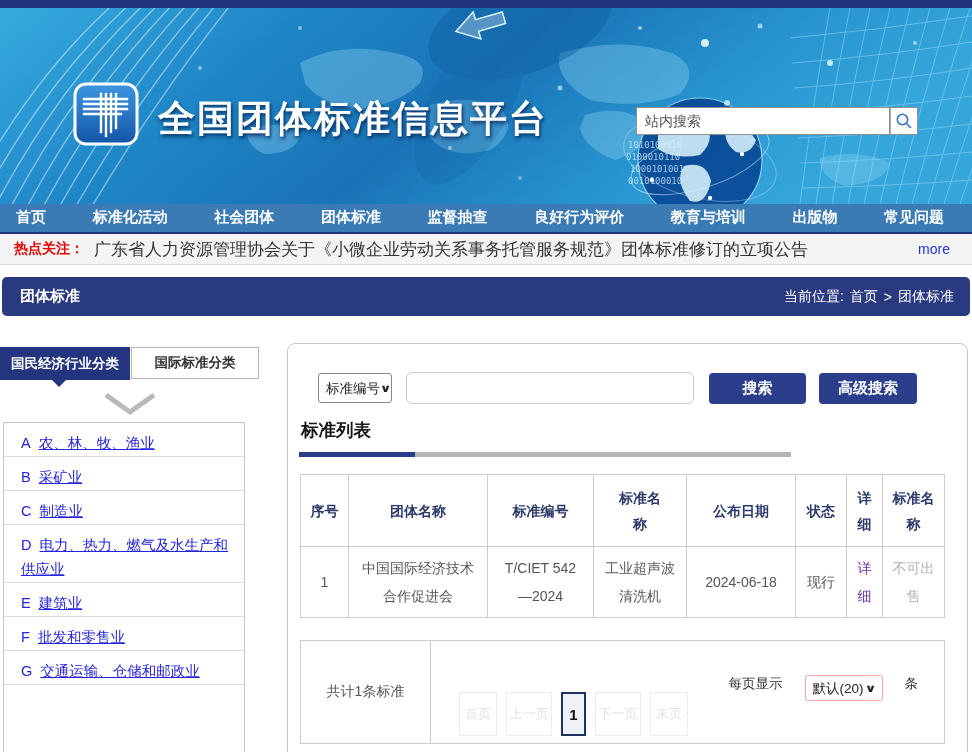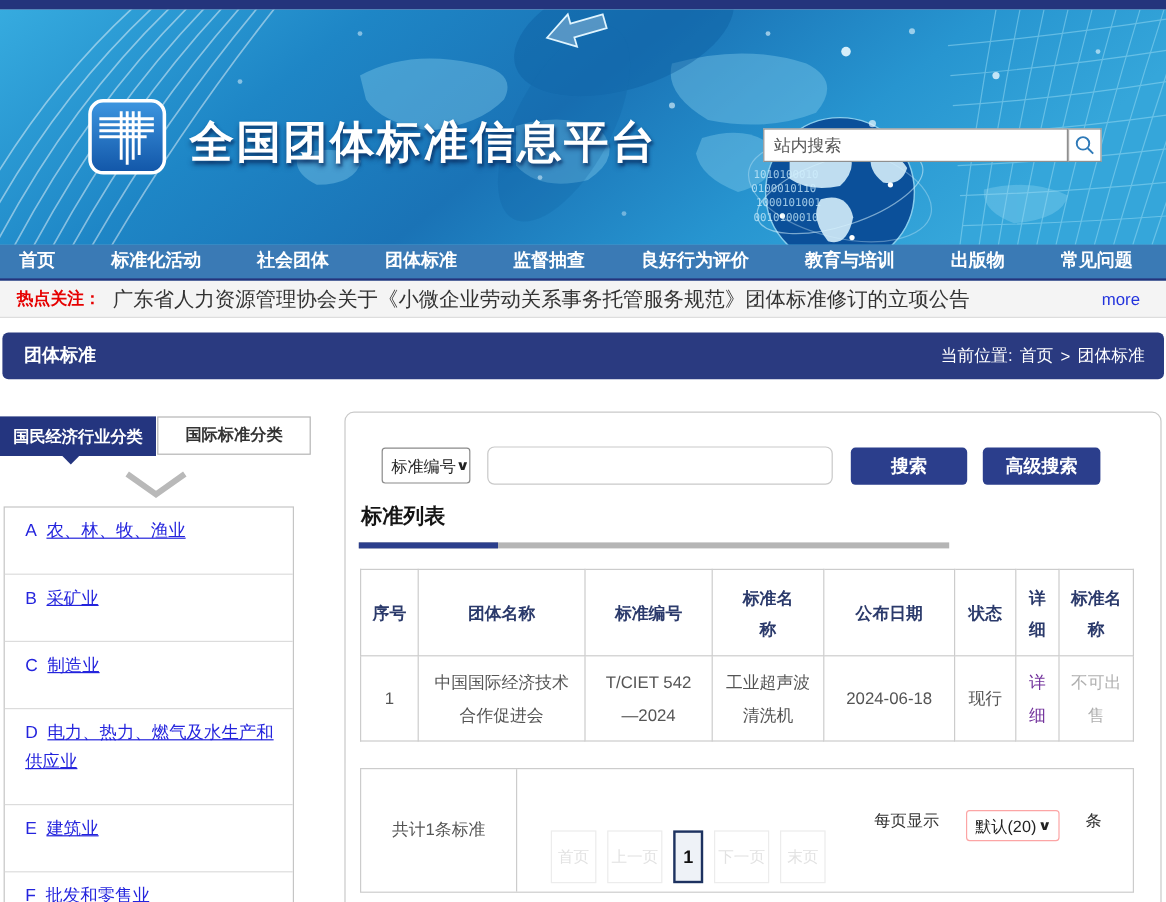--- a/index.html
+++ b/index.html
@@ -44,21 +44,21 @@
 
   
   .tab-active { position:absolute; left:0; top:347px; width:130px; height:33px; background:#24357f; color:#fff;
                 font-size:13.5px; font-weight:bold; display:flex; align-items:center; justify-content:center; cursor:pointer; }
   .tab-pointer { position:absolute; left:52px; top:380px; width:0; height:0;
                  border-left:7px solid transparent; border-right:7px solid transparent; border-top:7px solid #24357f; }
   .tab-inactive { position:absolute; left:131px; top:347px; width:128px; height:32px; background:#fff; border:1px solid #b5b5b5;
                   color:#333; font-size:13.5px; font-weight:bold; display:flex; align-items:center; justify-content:center; cursor:pointer; }
   .chevron-big { position:absolute; left:103px; top:392px; }
   .cat-box { position:absolute; left:3px; top:422px; width:242px; height:360px; border:1px solid #c5c5c5; background:#fff; }
-  .cat-item { display:block; padding:8px 10px 23px 17px; border-bottom:1px solid #dcdcdc; font-size:14.5px;
+  .cat-item { display:block; padding:8px 10px 1px 17px; border-bottom:1px solid #dcdcdc; font-size:14.5px;
               color:#2424dd; line-height:24px; text-decoration:none; }
   .cat-item .cat-letter { text-decoration:none; margin-right:4px; }
   .cat-item .cat-text { text-decoration:underline; }
 
   
   .main-box { position:absolute; left:287px; top:343px; width:681px; height:430px; background:#fff;
               border:1px solid #c9c9c9; border-radius:8px; }
   .sel-wrap { position:absolute; display:flex; align-items:center; border:1px solid #8a8a8a; border-radius:3px; background:#fff; }
   .sel-wrap select { appearance:none; -webkit-appearance:none; border:none; background:transparent; font-size:13.5px;
                      color:#222; padding:0 2px 0 7px; height:100%; outline:none; font-family:inherit; }
@@ -294,20 +294,24 @@
       <span class="cat-letter">D</span>
       <span class="cat-text">电力、热力、燃气及水生产和供应业</span>
     </a>
     <a href="#" class="cat-item">
       <span class="cat-letter">E</span>
       <span class="cat-text">建筑业</span>
     </a>
     <a href="#" class="cat-item">
       <span class="cat-letter">F</span>
       <span class="cat-text">批发和零售业</span>
+    </a>
+    <a href="#" class="cat-item">
+      <span class="cat-letter">G</span>
+      <span class="cat-text">交通运输、仓储和邮政业</span>
     </a>
   </div>
 
   <section class="main-box">
 
     <div class="sel-wrap type-select">
       <select>
         <option>标准编号</option>
       </select>
       <span class="sel-caret">∨</span>

